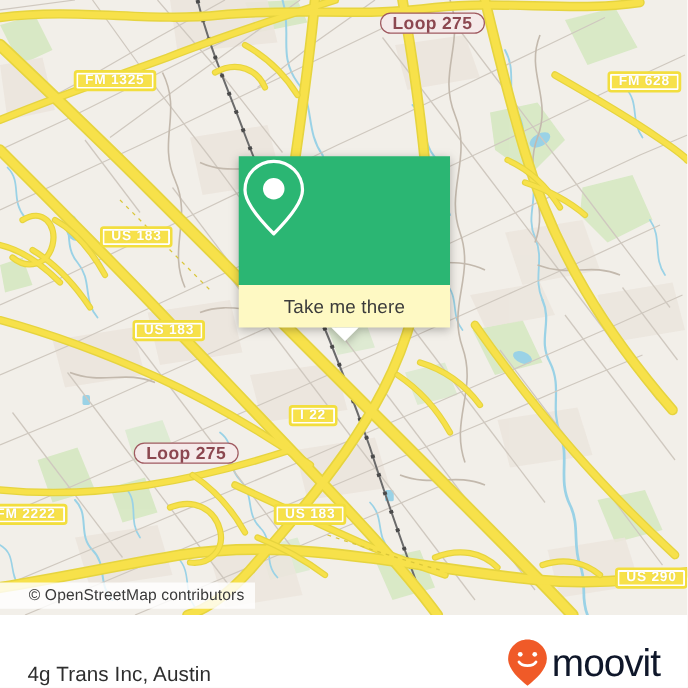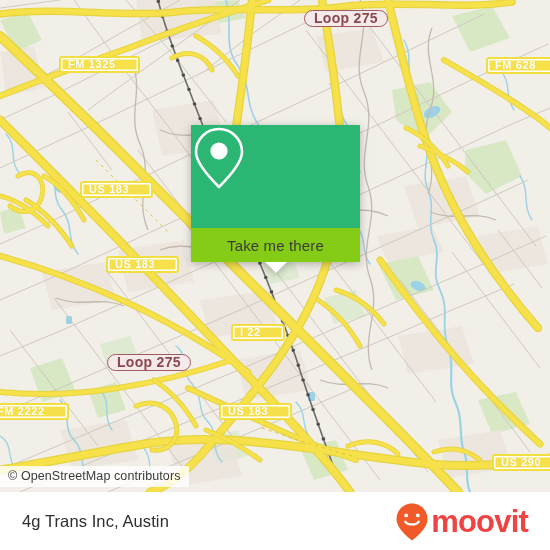--- a/index.html
+++ b/index.html
@@ -48,21 +48,21 @@
     pointer-events: auto;
   }
   .shield-yellow {
     background: #f7e14a;
     border: 2px solid #f2de3e;
     border-radius: 3px;
     color: #ffffff;
     font-size: 11px;
     font-weight: bold;
     letter-spacing: 0.6px;
-    padding: 1px 22px 2px 7px;
+    padding: 1px 7px 2px 7px;
     box-shadow: inset 0 0 0 1.5px #ffffff;
     text-shadow: 0 0 1px rgba(160,140,20,0.25);
     height: 17px;
   }
   .shield-loop {
     background: #f5eaea;
     border: 1.6px solid #a05a60;
     border-radius: 9px;
     color: #8c4750;
     font-size: 14px;
@@ -73,53 +73,53 @@
   }
 
   
   #attribution {
     position: absolute;
     left: 0;
     top: 466px;
     background: rgba(255,255,255,0.82);
     color: #3a3a3a;
     font-size: 12.5px;
-    padding: 3px 8px 4px 8px;
+    padding: 3px 8px 4px 23px;
     letter-spacing: 0.1px;
   }
 
   
   #footer {
     position: absolute;
     left: 0;
     top: 492px;
     width: 550px;
     height: 58px;
     background: #ffffff;
     display: flex;
-    align-items: center;
+    align-items: flex-end;
     justify-content: space-between;
     padding: 0 22px 0 22px;
     box-sizing: border-box;
     border-top: 1px solid #ffffff;
   }
   #footer-title {
     font-size: 16.5px;
     color: #2e2e2e;
     letter-spacing: 0.1px;
   }
   #brand {
     display: flex;
     align-items: center;
     gap: 2px;
   }
   #brand-word {
     font-size: 31px;
-    font-weight: bold;
-    color: #ef4444;
+    font-weight: normal;
+    color: #0f172a;
     letter-spacing: -0.8px;
     line-height: 1;
   }
 
   
   #callout {
     position: absolute;
     left: 191px;
     top: 125px;
     width: 169px;
@@ -130,21 +130,21 @@
     height: 103px;
     background: #2bb673;
     display: flex;
     align-items: center;
     justify-content: center;
   }
   #callout-footer {
     position: relative;
     width: 169px;
     height: 34px;
-    background: #84cc16;
+    background: #fef9c3;
     display: flex;
     align-items: center;
     justify-content: center;
   }
   #callout-label {
     font-size: 15px;
     color: #3b3b3b;
     letter-spacing: 0.15px;
   }
   #callout-tail {

